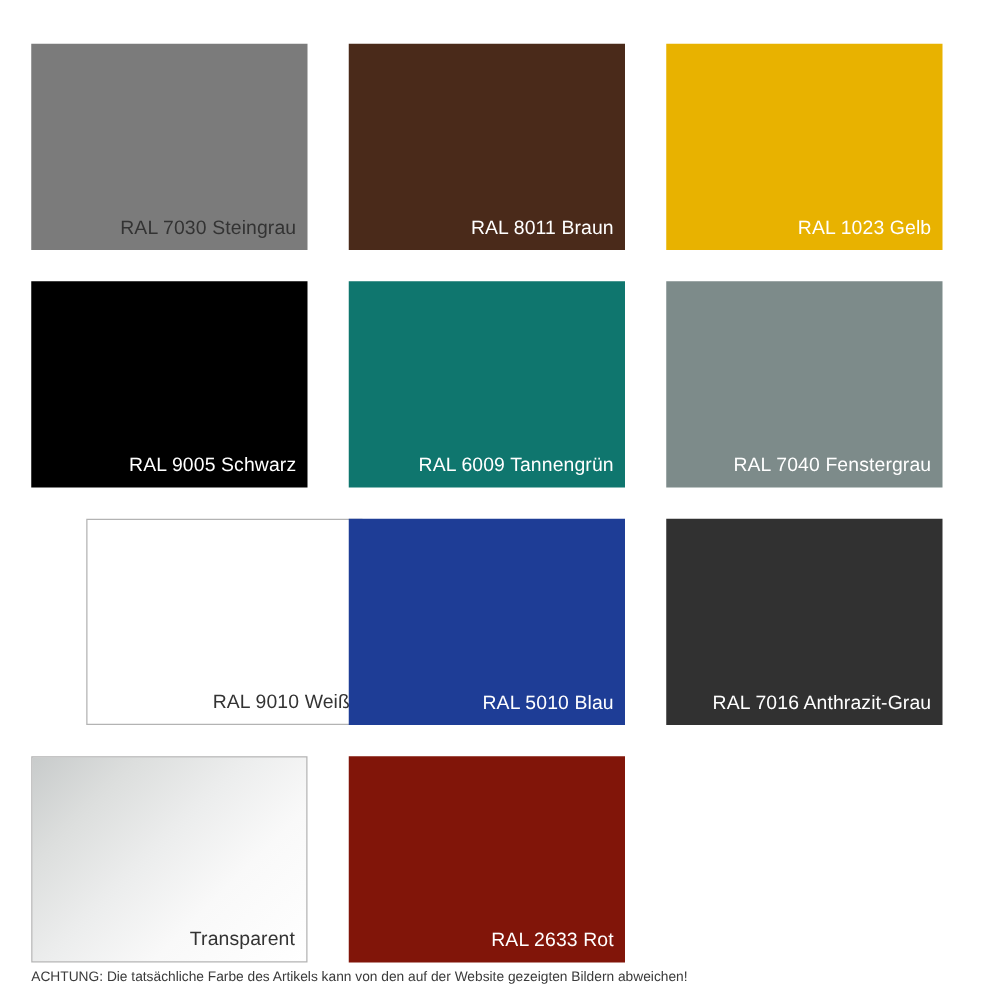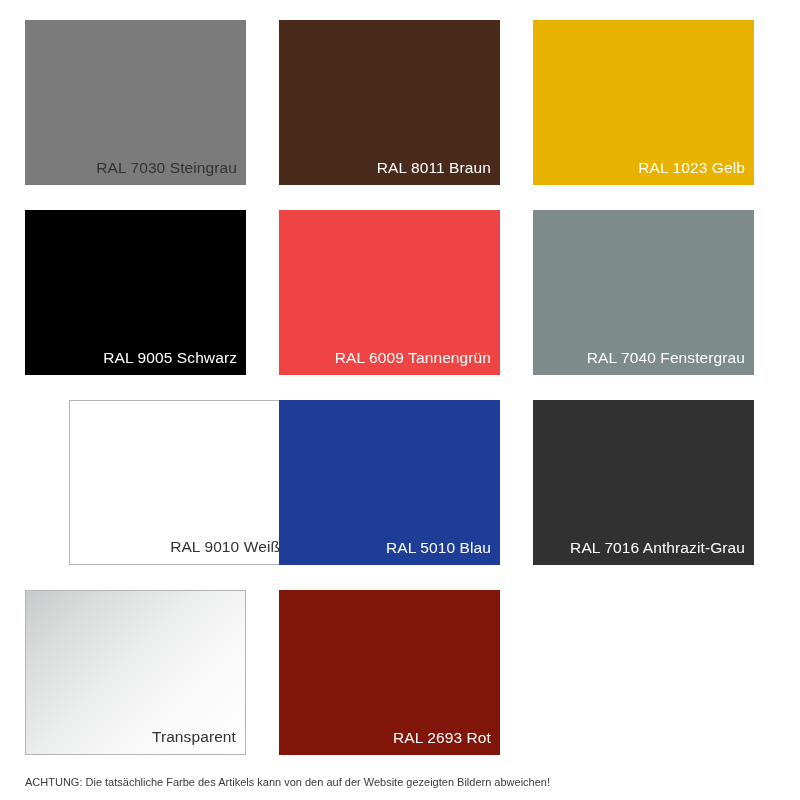--- a/index.html
+++ b/index.html
@@ -16,21 +16,21 @@
   .page {
     position: relative;
     width: 800px;
     height: 800px;
     background: #ffffff;
     box-sizing: border-box;
   }
   .swatch-grid {
     position: absolute;
     left: 25px;
-    top: 20px;
+    top: 35px;
     width: 733px;
     display: grid;
     grid-template-columns: repeat(3, 221px);
     grid-template-rows: repeat(4, 165px);
     column-gap: 33px;
     row-gap: 25px;
   }
   .swatch {
     position: relative;
     width: 221px;
@@ -76,38 +76,38 @@
       </div>
       <div class="swatch" style="background: rgb(74, 42, 26);">
         <div class="swatch-label label-light">RAL 8011 Braun</div>
       </div>
       <div class="swatch" style="background: rgb(232, 178, 0); padding-left: 29px;">
         <div class="swatch-label label-light">RAL 1023 Gelb</div>
       </div>
       <div class="swatch" style="background: rgb(0, 0, 0);">
         <div class="swatch-label label-light">RAL 9005 Schwarz</div>
       </div>
-      <div class="swatch" style="background: #ef4444;">
+      <div class="swatch" style="background: #0f766e;">
         <div class="swatch-label label-light">RAL 6009 Tannengrün</div>
       </div>
       <div class="swatch" style="background: rgb(125, 139, 138);">
         <div class="swatch-label label-light">RAL 7040 Fenstergrau</div>
       </div>
       <div class="swatch bordered" style="background: rgb(255, 255, 255); margin-left: 44px;">
         <div class="swatch-label label-dark">RAL 9010 Weiß</div>
       </div>
       <div class="swatch" style="background: rgb(30, 61, 150);">
         <div class="swatch-label label-light">RAL 5010 Blau</div>
       </div>
       <div class="swatch" style="background: rgb(49, 49, 49);">
         <div class="swatch-label label-light">RAL 7016 Anthrazit-Grau</div>
       </div>
       <div class="swatch bordered" style="background: linear-gradient(135deg, rgb(200, 203, 203) 0%, rgb(220, 222, 221) 22%, rgb(236, 237, 237) 45%, rgb(249, 249, 249) 68%, rgb(255, 255, 255) 100%);">
         <div class="swatch-label label-dark">Transparent</div>
       </div>
       <div class="swatch" style="background: rgb(129, 21, 9);">
-        <div class="swatch-label label-light">RAL 2693 Rot</div>
+        <div class="swatch-label label-light">RAL 2633 Rot</div>
       </div>
     </div>
 
   <div class="footer-note">ACHTUNG: Die tatsächliche Farbe des Artikels kann von den auf der Website gezeigten Bildern abweichen!</div>
 
 </div>
 
 </body></html>

